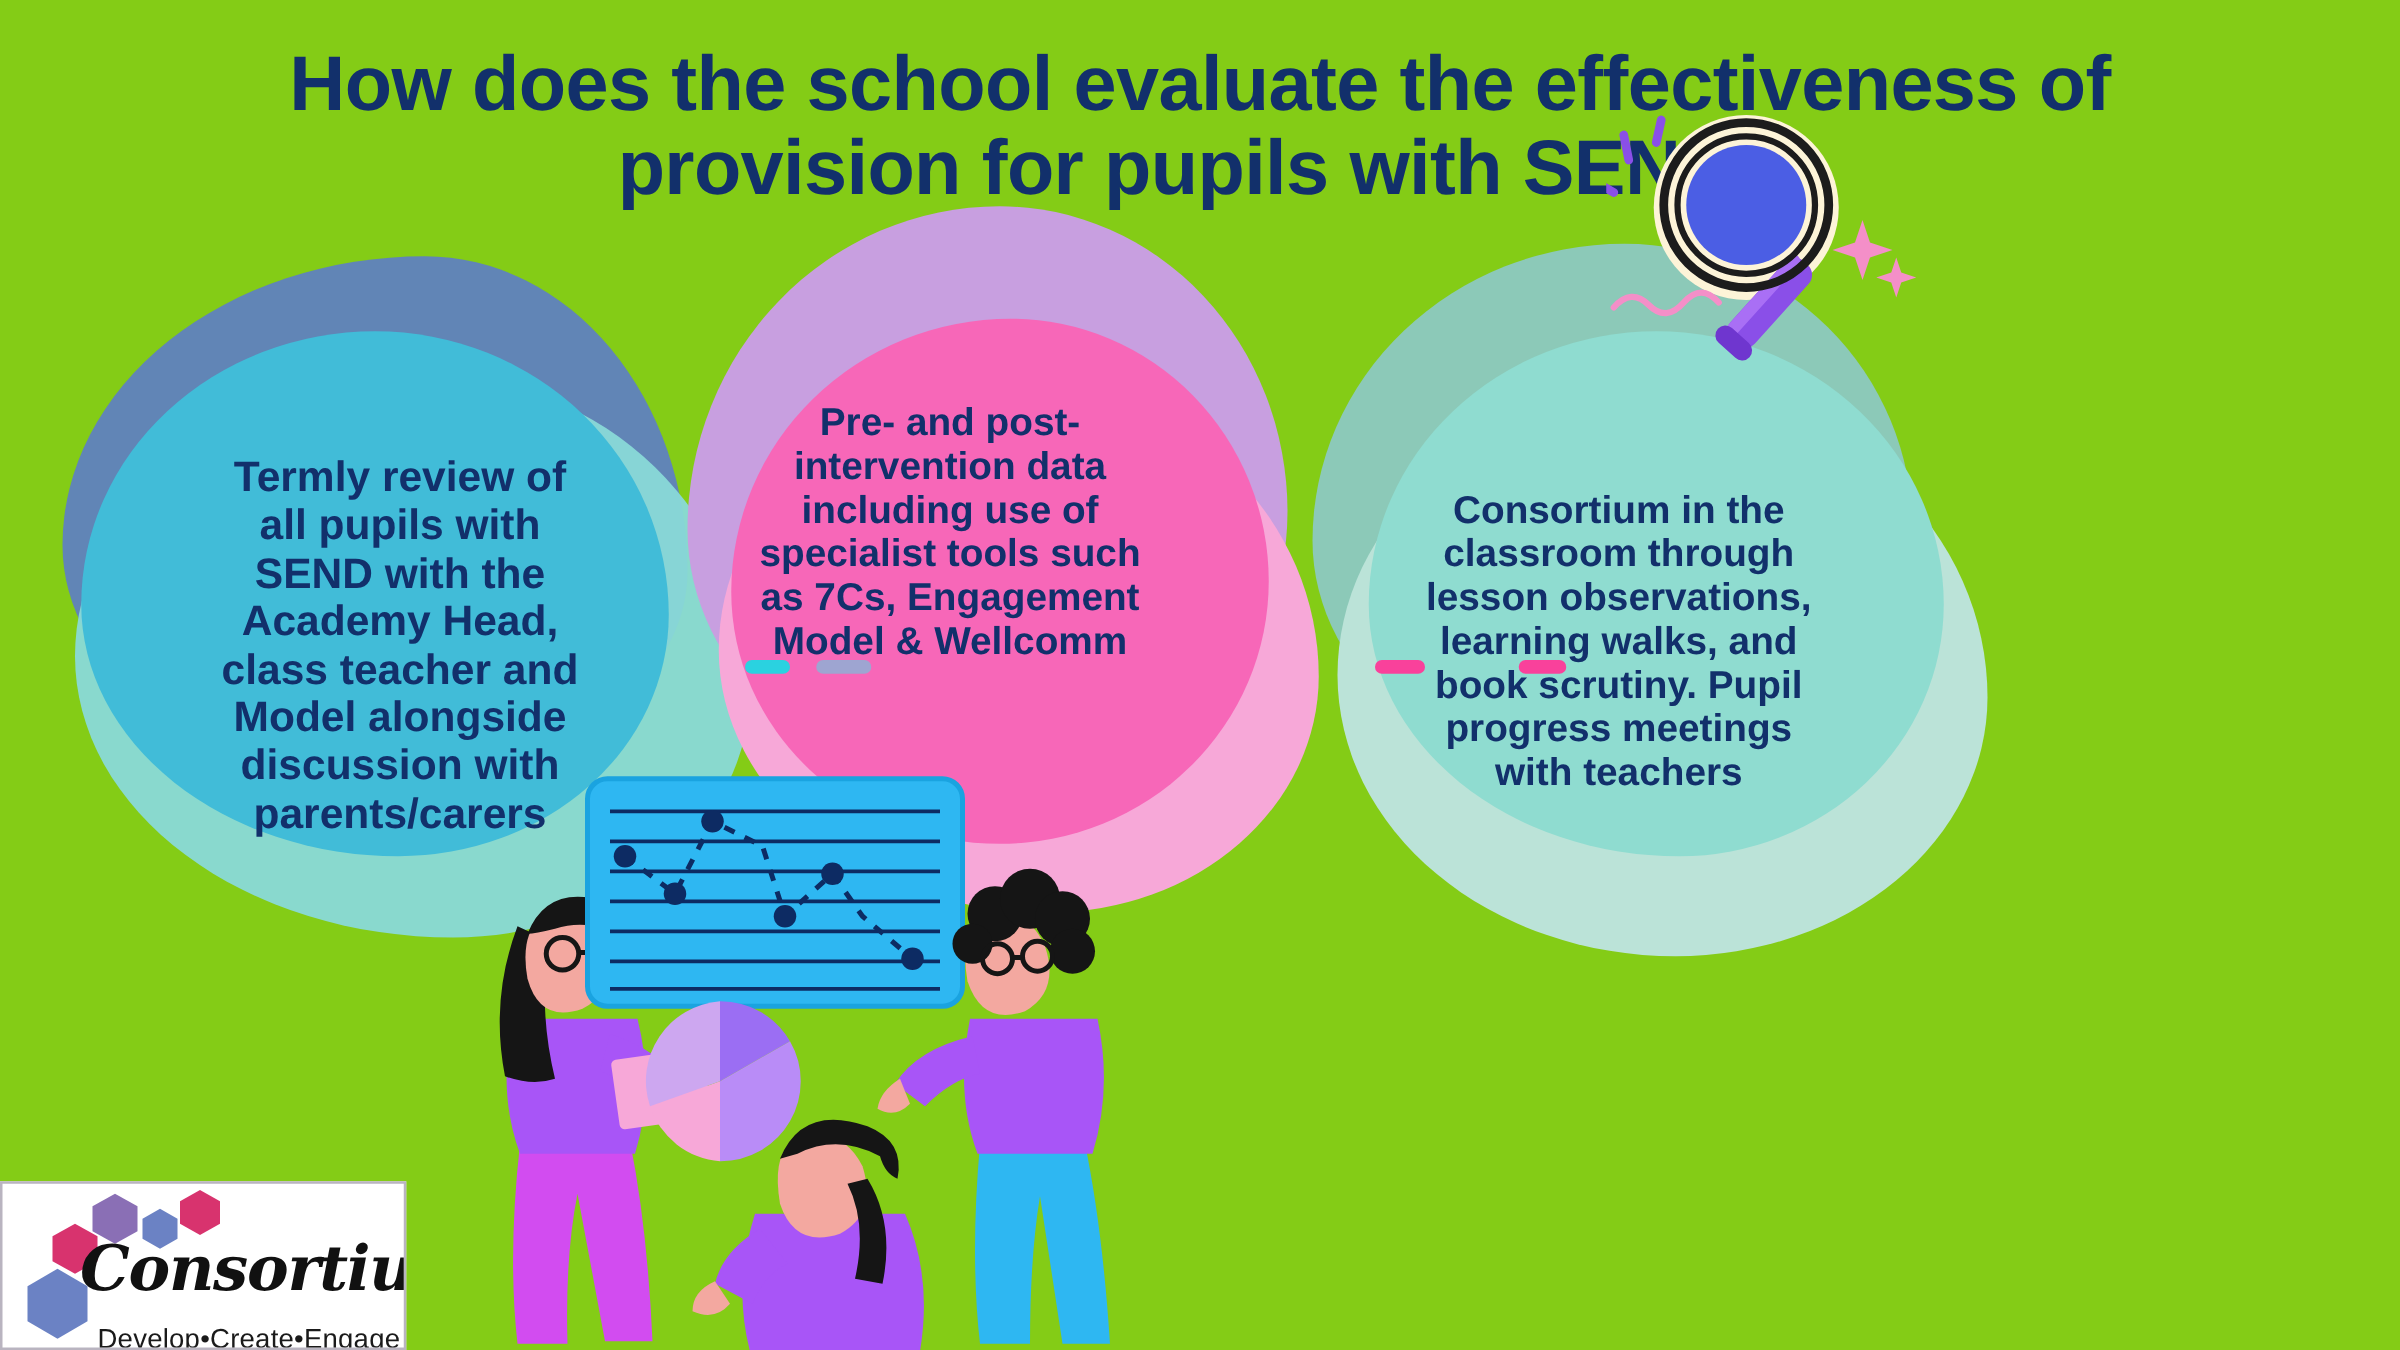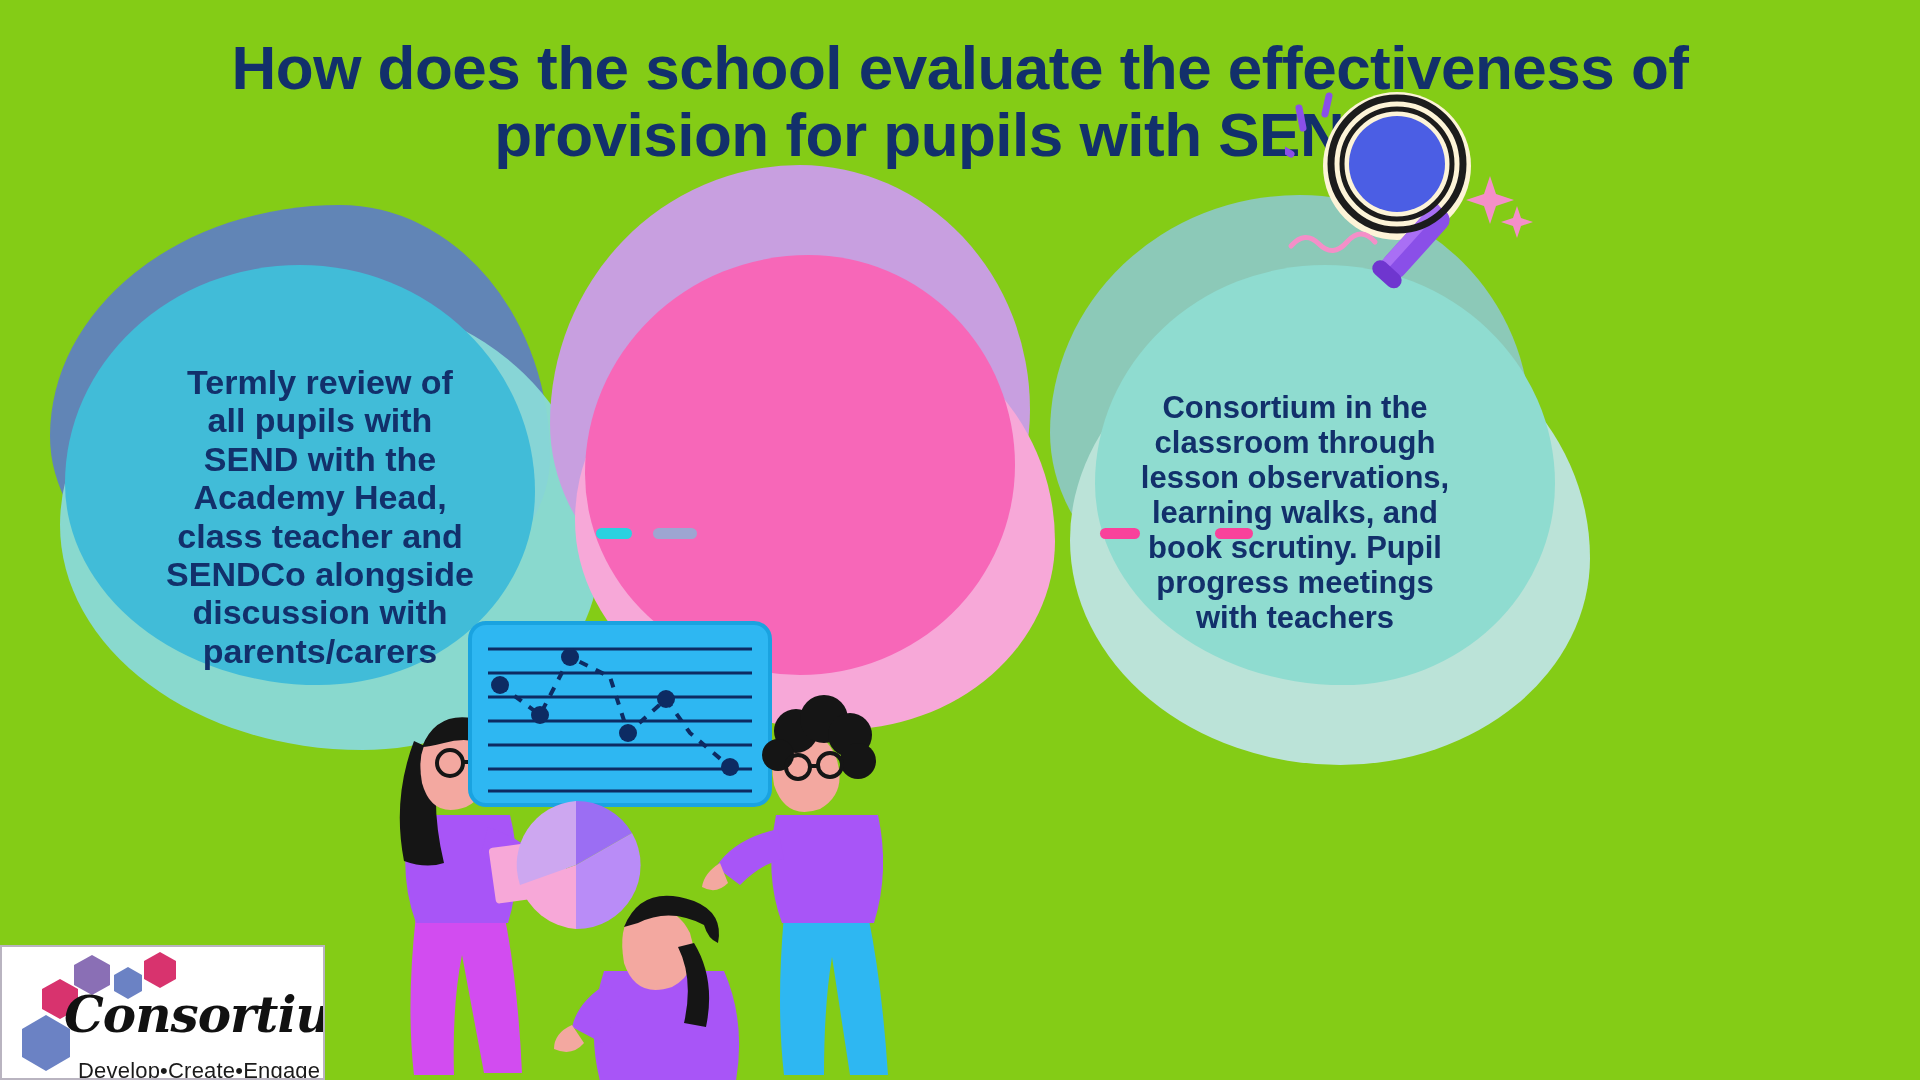--- a/index.html
+++ b/index.html
@@ -164,29 +164,35 @@
   <div id="left-group" class="blob-group">
     <div id="left-blob-back" class="blob"></div>
     <div id="left-blob-mid" class="blob"></div>
     <div id="left-blob-front" class="blob"></div>
   </div>
   <div id="left-text" class="bubble-text">Termly review of
 all pupils with
 SEND with the
 Academy Head,
 class teacher and
-SENDCo alongside
+Model alongside
 discussion with
 parents/carers</div>
 
   <div id="mid-group" class="blob-group">
     <div id="mid-blob-back" class="blob"></div>
     <div id="mid-blob-mid" class="blob"></div>
     <div id="mid-blob-front" class="blob"></div>
   </div>
+  <div id="mid-text" class="bubble-text">Pre- and post-
+intervention data
+including use of
+specialist tools such
+as 7Cs, Engagement
+Model &amp; Wellcomm</div>
 
   <div id="right-group" class="blob-group">
     <div id="right-blob-back" class="blob"></div>
     <div id="right-blob-mid" class="blob"></div>
     <div id="right-blob-front" class="blob"></div>
   </div>
   <div id="right-text" class="bubble-text">Consortium in the
 classroom through
 lesson observations,
 learning walks, and

